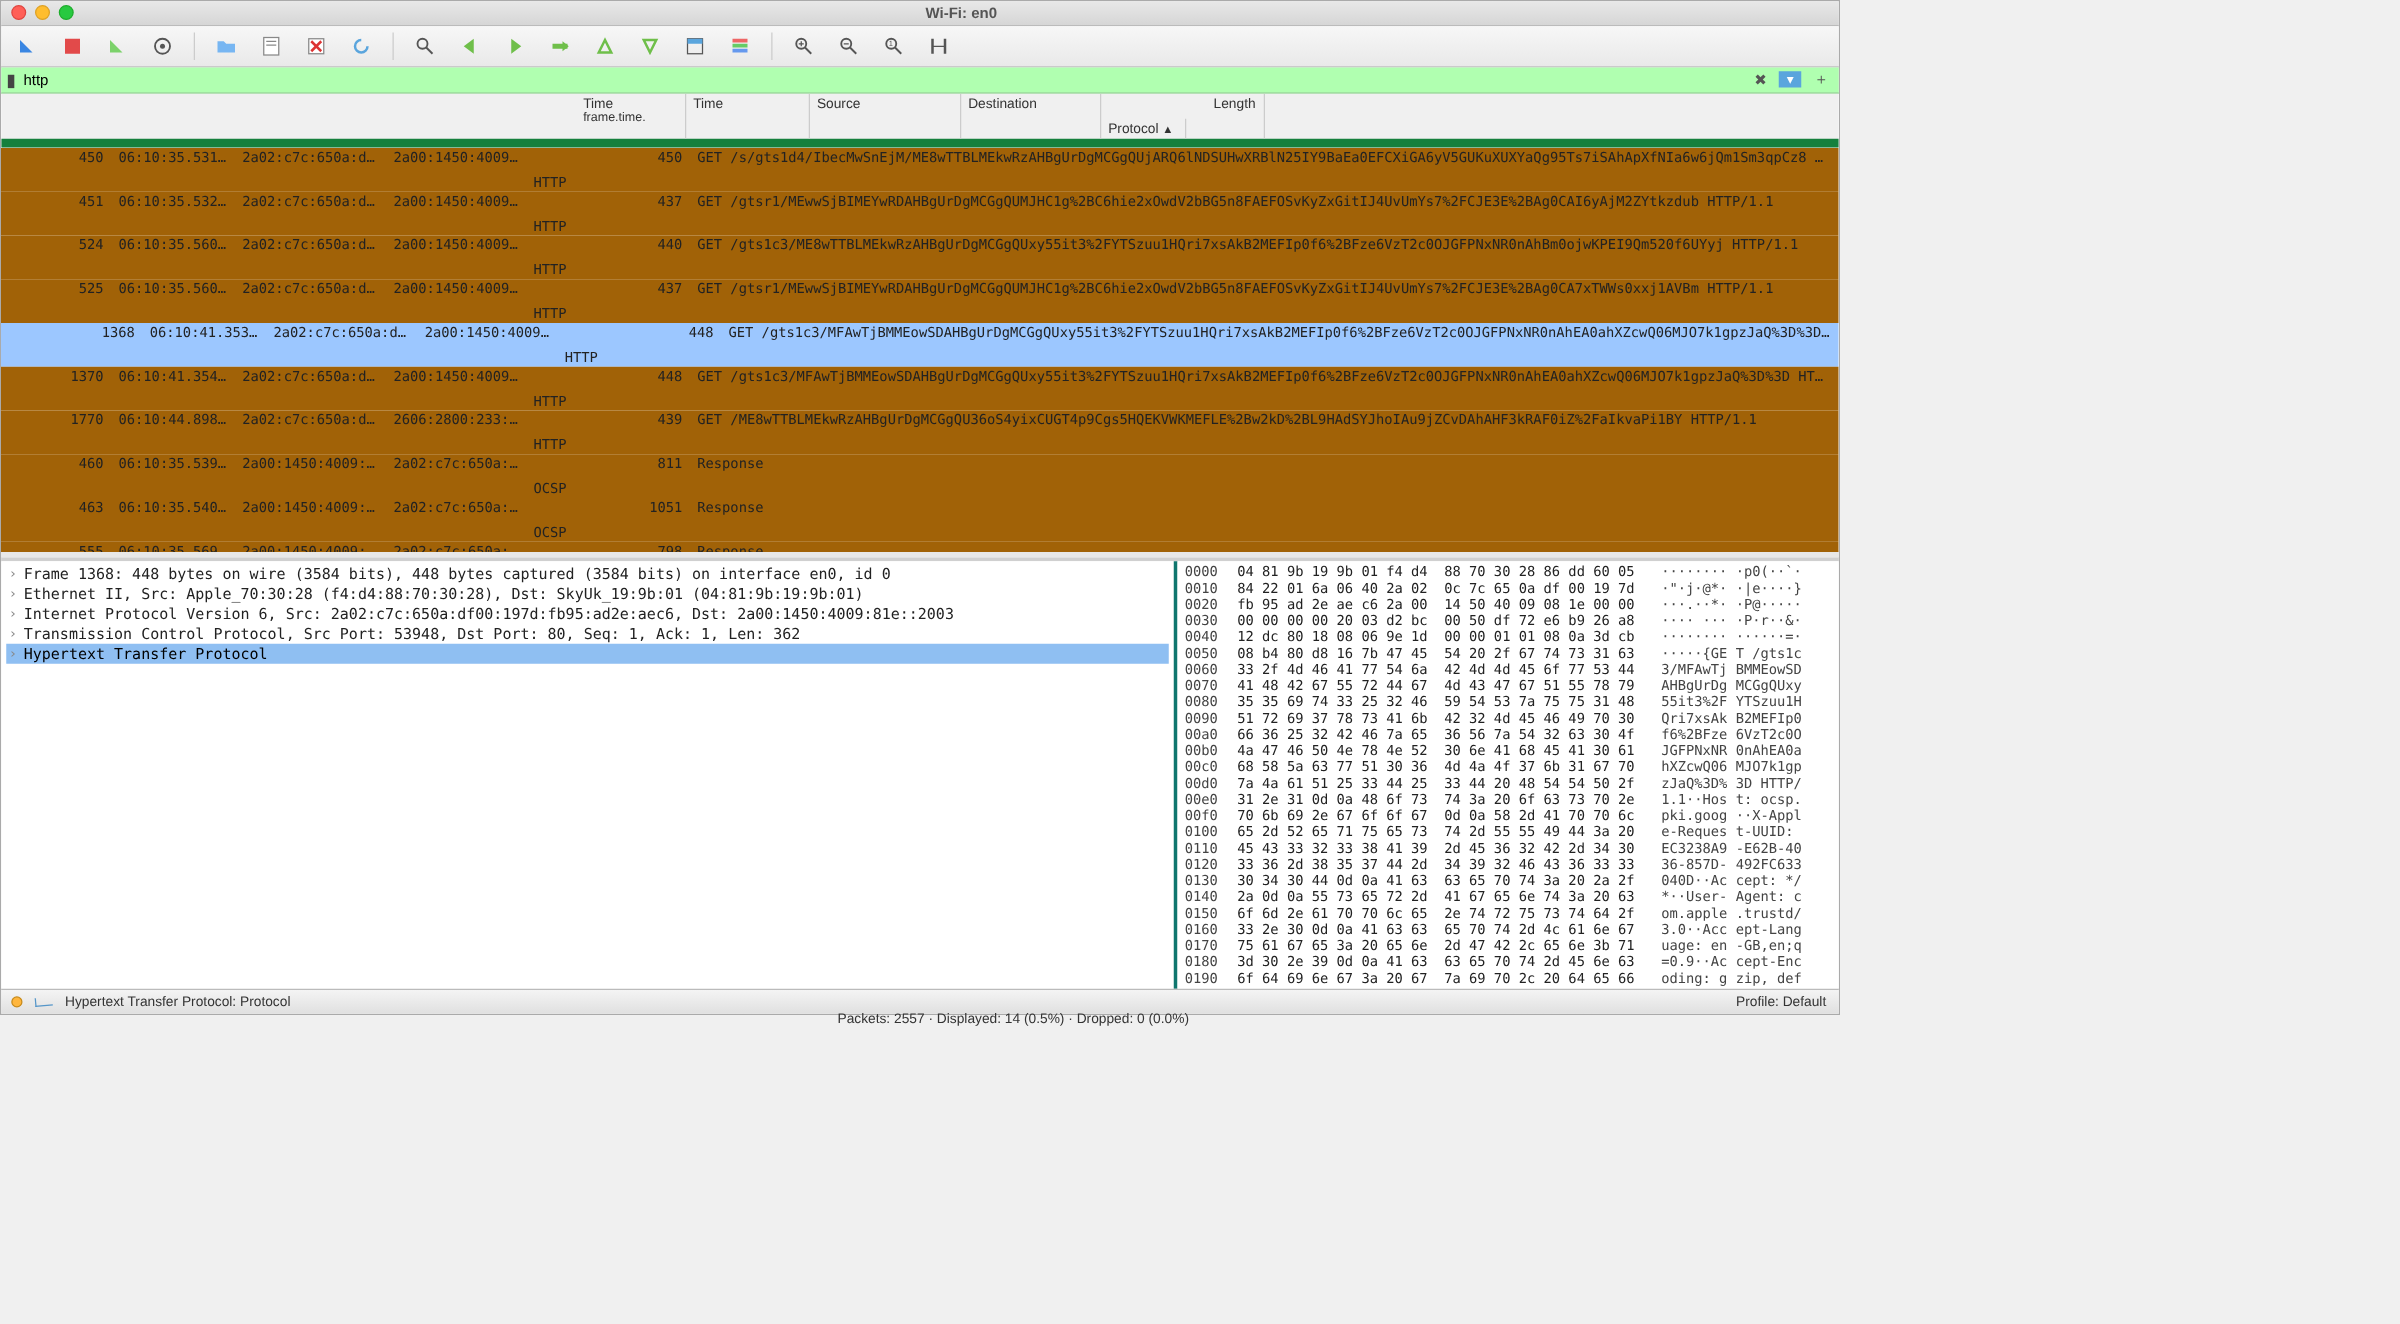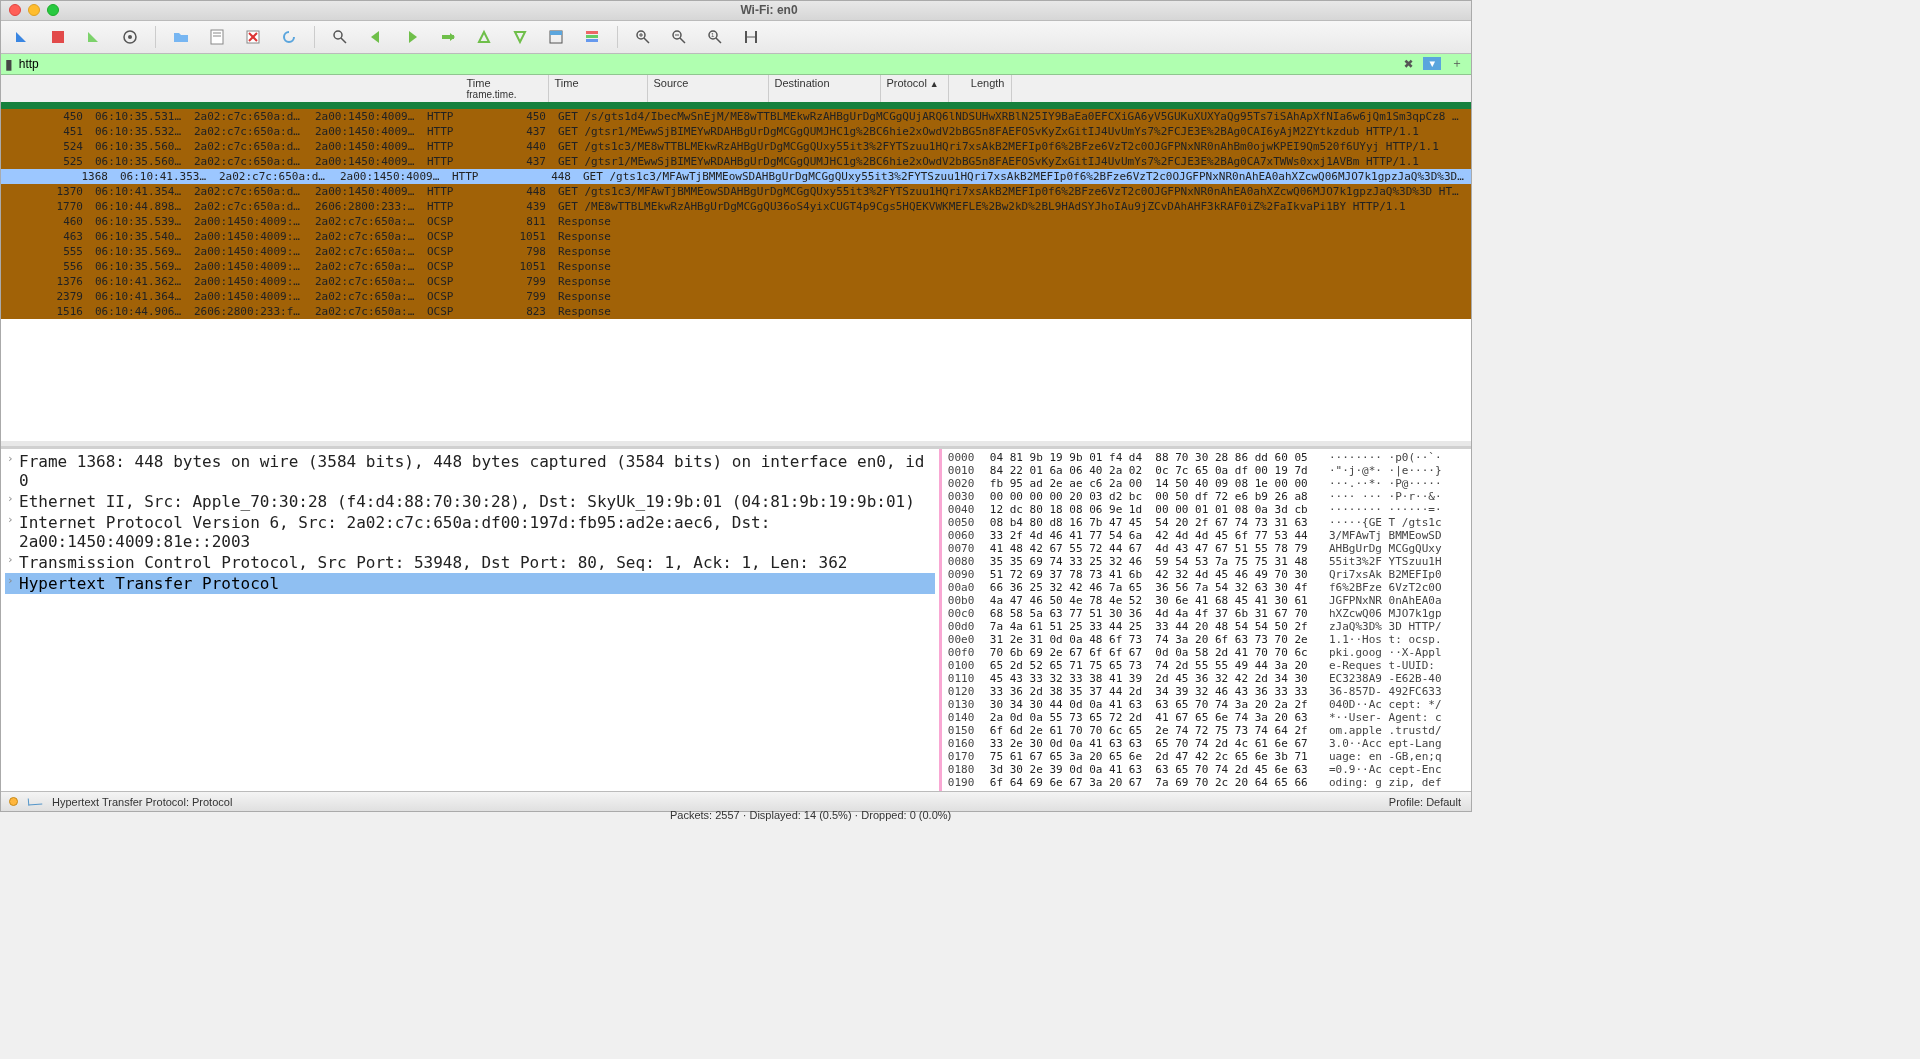--- a/index.html
+++ b/index.html
@@ -30,27 +30,27 @@
   .plh > div { padding: 2px 6px; border-right: 1px solid #ccc; overflow: hidden; white-space: nowrap; text-overflow: ellipsis; }
   .plh .arrow { font-size: 9px; margin-left: 3px; }
   .plrows { flex: 1; overflow: auto; font-family: "Monaco","Consolas",monospace; font-size: 11px; }
   .plrow { display: flex; background: #a16207; }
   .plrow.selected { background: #9cc7ff; padding-left: 25px; }
   .plrow > div { padding: 1px 6px; overflow: hidden; white-space: nowrap; text-overflow: ellipsis; }
   .col-no { width: 88px; text-align:right; }
   .col-time { width: 99px; }
   .col-src { width: 121px; }
   .col-dst { width: 112px; }
-  .col-proto { width: 68px; }
+  .col-proto { width: 68px; margin-top: 20px; }
   .col-len { width: 63px; text-align: right; }
   .col-info { flex: 1; }
   
   .lower { height: 46%; display: flex; border-top: 3px solid #d0d0d0; }
   .splitter { height: 6px; background: #e8e8e8; cursor: row-resize; }
-  .details { flex: 0 0 64%; overflow: auto; font-family: "Monaco","Consolas",monospace; font-size: 16px; background:#fff; padding: 2px 4px; border-right: 3px solid #f9a8d4;}
+  .details { flex: 0 0 64%; overflow: auto; font-family: "Monaco","Consolas",monospace; font-size: 12px; background:#fff; padding: 2px 4px; border-right: 3px solid #0f766e;}
   .details .row { padding: 1px 0 1px 14px; position: relative; }
   .details .row::before { content: "›"; position:absolute; left:2px; color:#888; font-size:11px;}
   .details .row.sel { background:#8fbff2; color:#000;}
   .hex { flex: 1; overflow: auto; font-family: "Monaco","Consolas",monospace; font-size: 11px; padding: 2px 6px; white-space: pre; background:#fff;}
   .hex-row { display: flex; }
   .hex-row .off { width: 42px; color:#444;}
   .hex-row .bytes { padding-right: 8px; }
   .hex-row .ascii { color:#444;}
   
   .statusbar { height: 20px; background: linear-gradient(#f4f4f4, #e0e0e0); border-top: 1px solid #bbb; display: flex; align-items: center; font-size: 11px; color:#333; }

